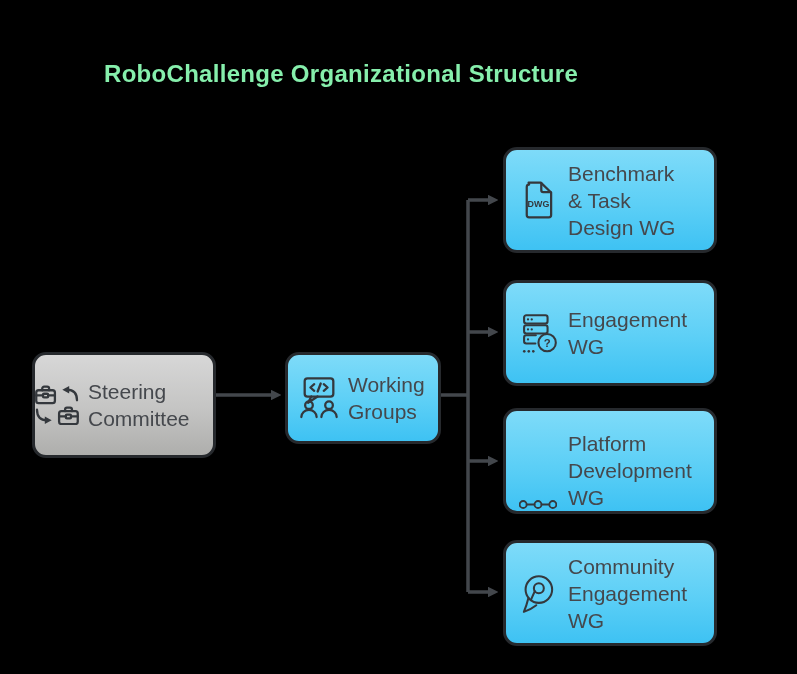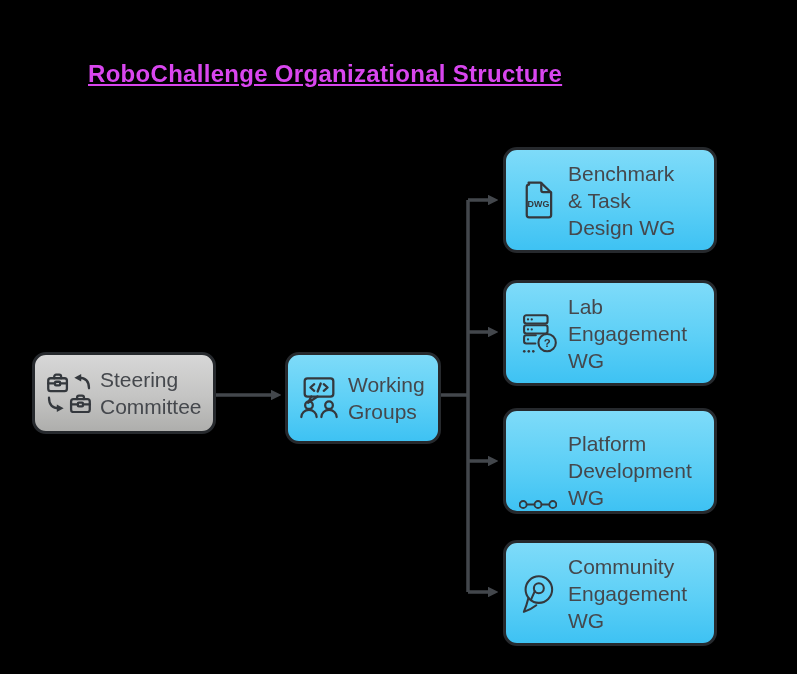--- a/index.html
+++ b/index.html
@@ -1,38 +1,38 @@
 <!DOCTYPE html>
 <html><head>
 <meta charset="utf-8">
 <style>
   html,body{margin:0;padding:0;background:#000;}
   .canvas{
     position:relative;width:797px;height:674px;background:#000000;
     font-family:"Liberation Sans", sans-serif;overflow:hidden;
   }
   .diagram-title{
-    position:absolute;left:88px;top:60px;
-    font-size:24px;font-weight:700;color:#d946ef;
-    white-space:nowrap;letter-spacing:.3px;text-decoration:underline;
+    position:absolute;left:104px;top:60px;
+    font-size:24px;font-weight:700;color:#86efac;
+    white-space:nowrap;letter-spacing:.3px;
   }
   svg.edges{position:absolute;left:0;top:0;z-index:1;}
   .node{
     position:absolute;z-index:2;box-sizing:border-box;
     border:3px solid #26292d;border-radius:14px;
     display:flex;align-items:center;
     color:#45484d;
   }
   .node.cyan{background:linear-gradient(180deg,#7edbf9 0%,#5ccff6 55%,#3ec2f3 100%);}
   .node.gray{background:linear-gradient(180deg,#d7d7d7 0%,#c4c4c3 55%,#aeaeac 100%);}
   .icon-col{flex:0 0 auto;display:flex;align-items:center;justify-content:center;}
   .node .label{font-size:21px;line-height:27px;font-weight:400;}
   .node .label span{display:block;white-space:nowrap;}
   
-  .n-steering{left:32px;top:352px;width:184px;height:82px;padding-left:12px;}
+  .n-steering{left:32px;top:352px;width:184px;height:106px;}
   .n-steering .icon-col{width:44px;margin-right:9px;}
   .n-working{left:285px;top:352px;width:156px;height:92px;padding-left:10px;}
   .n-working .icon-col{width:42px;margin-right:8px;}
   .n-wg{left:503px;width:214px;height:106px;padding-left:10px;}
   .n-wg .icon-col{width:44px;margin-right:8px;}
   .n-wg1{top:147px;} .n-wg2{top:280px;} .n-wg3{top:408px;align-items:flex-end;} .n-wg4{top:540px;}
   .ic{stroke:#34383d;fill:none;stroke-width:2.4;stroke-linecap:round;stroke-linejoin:round;}
   .ic .fillx{fill:#34383d;stroke:none;}
   .ic text{stroke:none;fill:#34383d;font-family:"Liberation Sans",sans-serif;}
 </style>
@@ -130,21 +130,20 @@
         <circle class="fillx" cx="15.8" cy="18.3" r="1.3"></circle>
         <circle class="fillx" cx="11.5" cy="29.8" r="1.3"></circle>
         <circle class="fillx" cx="7.2" cy="43.5" r="1.5"></circle>
         <circle class="fillx" cx="12.4" cy="43.5" r="1.5"></circle>
         <circle class="fillx" cx="17.6" cy="43.5" r="1.5"></circle>
         <circle cx="33.5" cy="33.5" r="10"></circle>
         <text x="33.5" y="38.2" text-anchor="middle" font-size="13" font-weight="700">?</text>
       </svg>
     </span>
     <div class="label">
-      <span>Lab</span>
       <span>Engagement</span>
       <span>WG</span>
     </div>
   </div>
 
   <div class="node cyan n-wg n-wg3">
     <span class="icon-col">
       <svg class="ic" width="38" height="13" viewBox="0 0 50 17">
         <circle cx="5.5" cy="8.5" r="4.6"></circle>
         <circle cx="25" cy="8.5" r="4.6"></circle>

